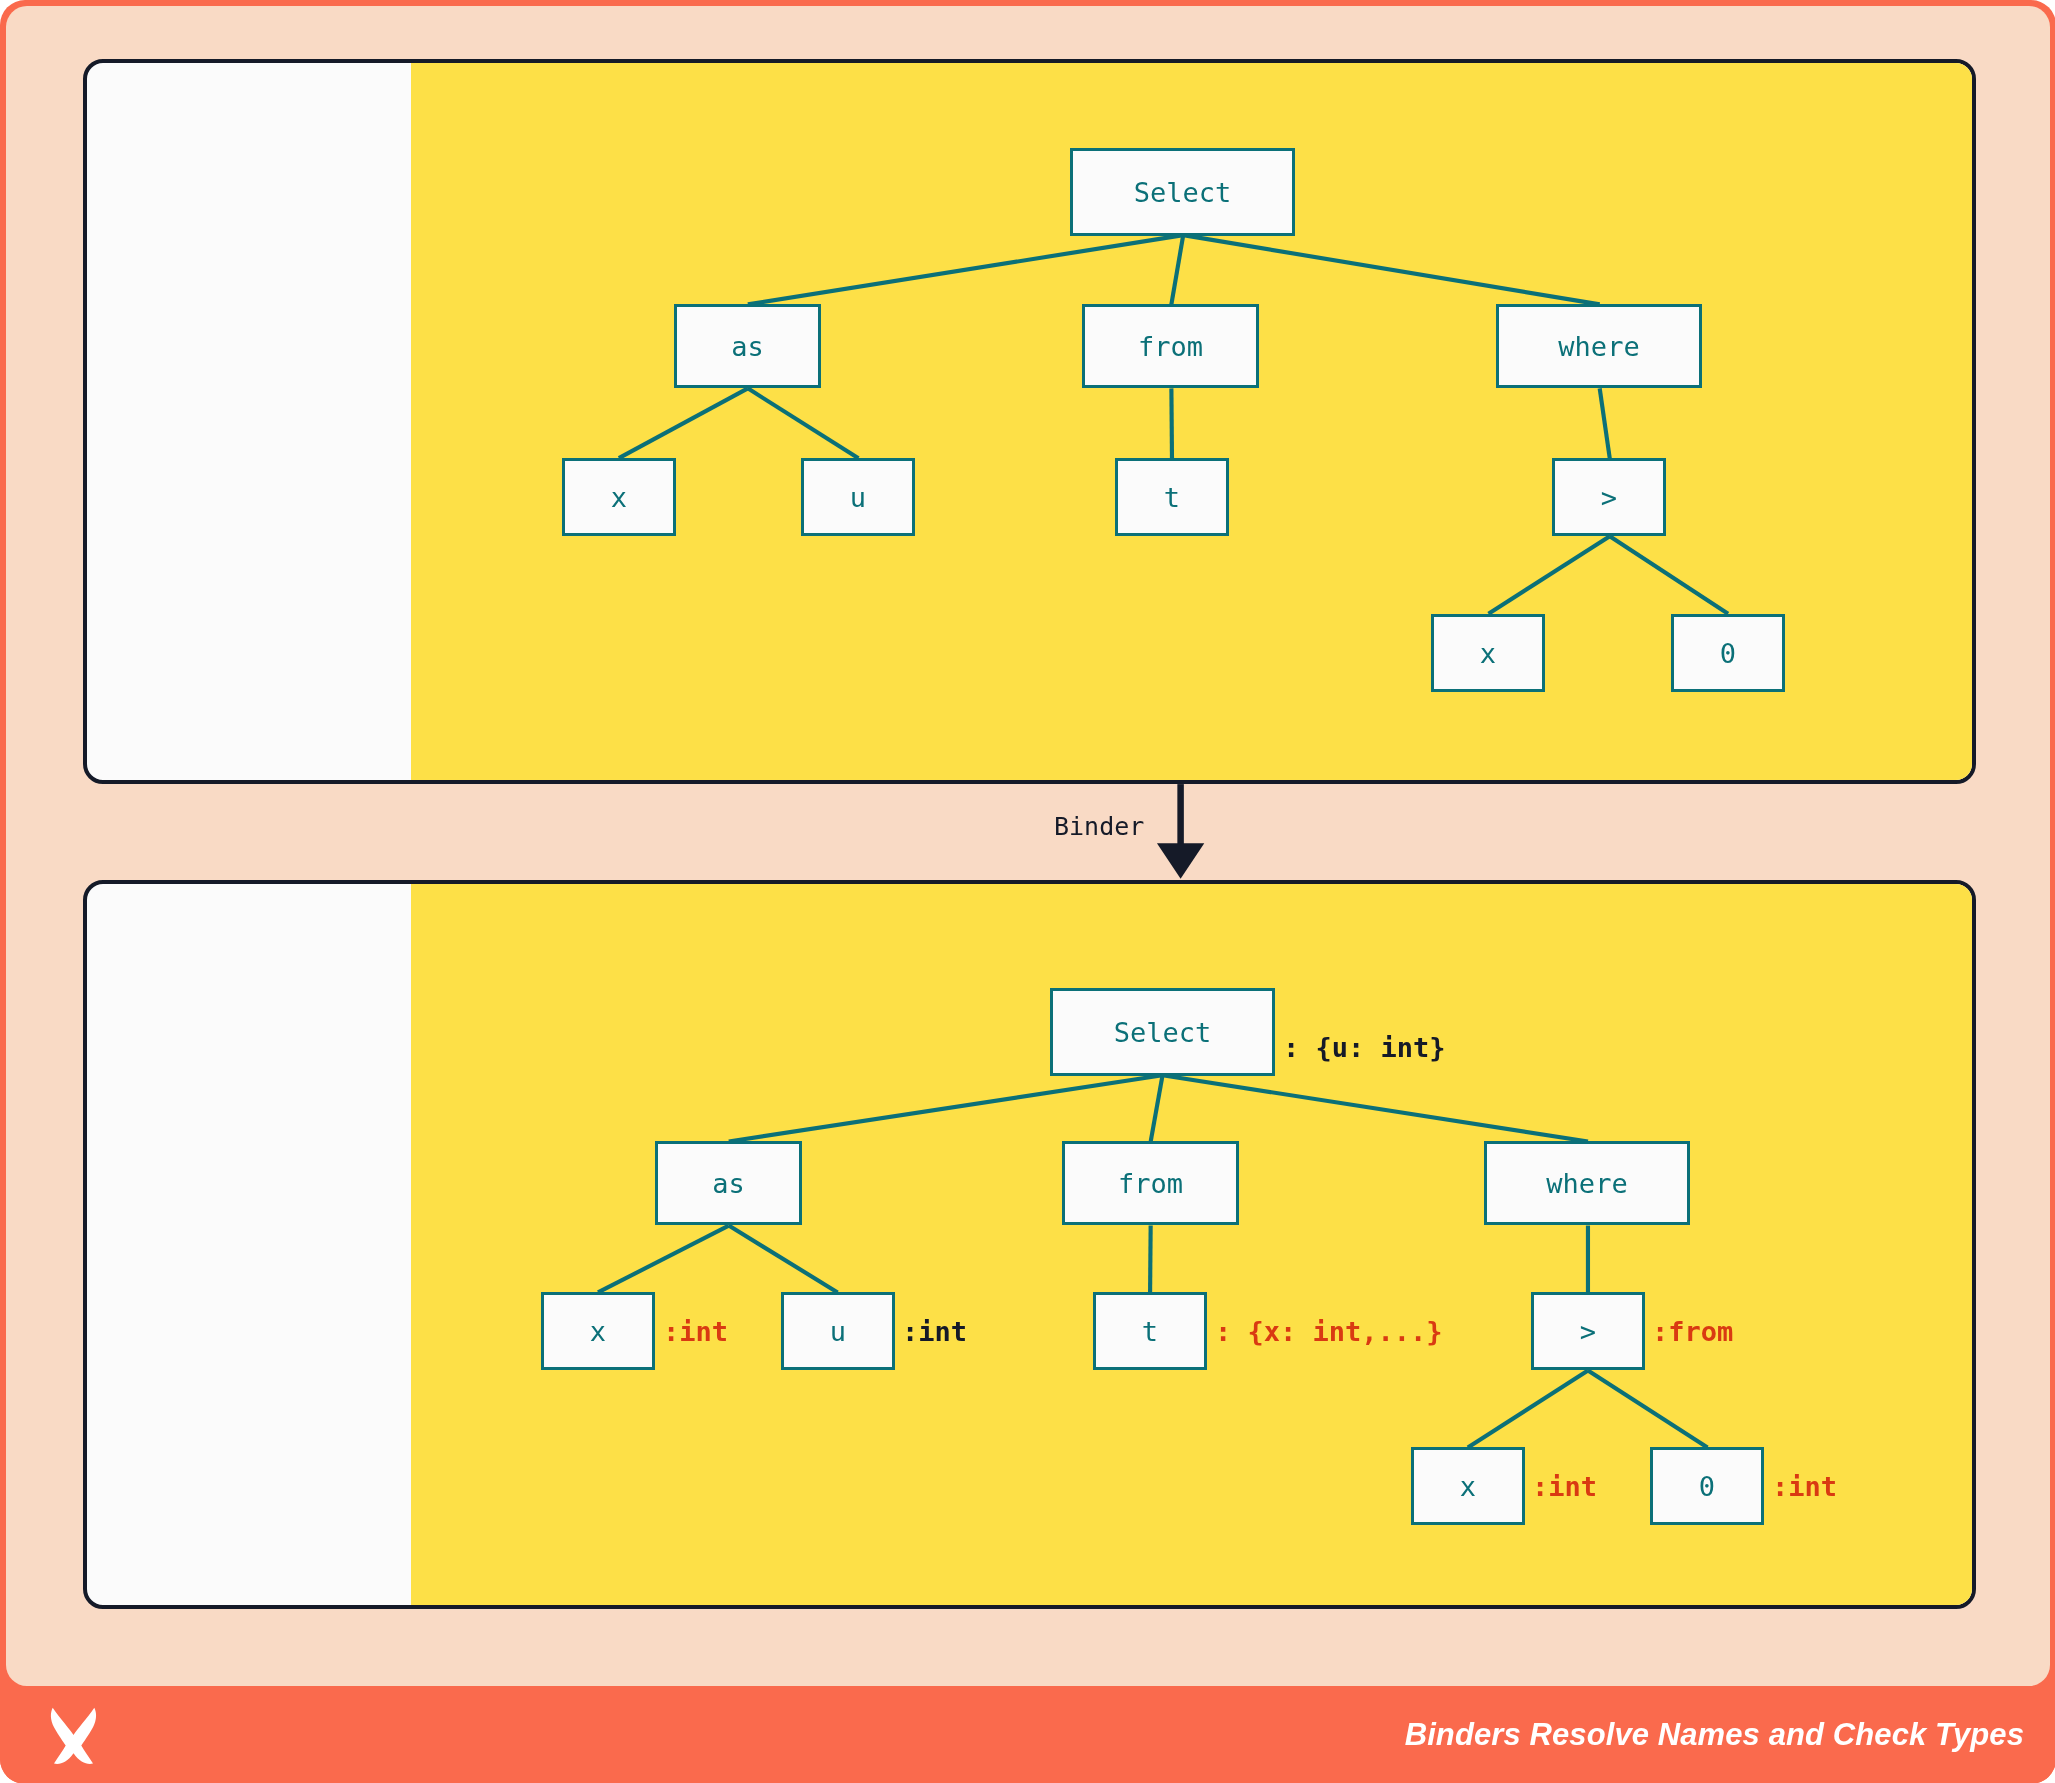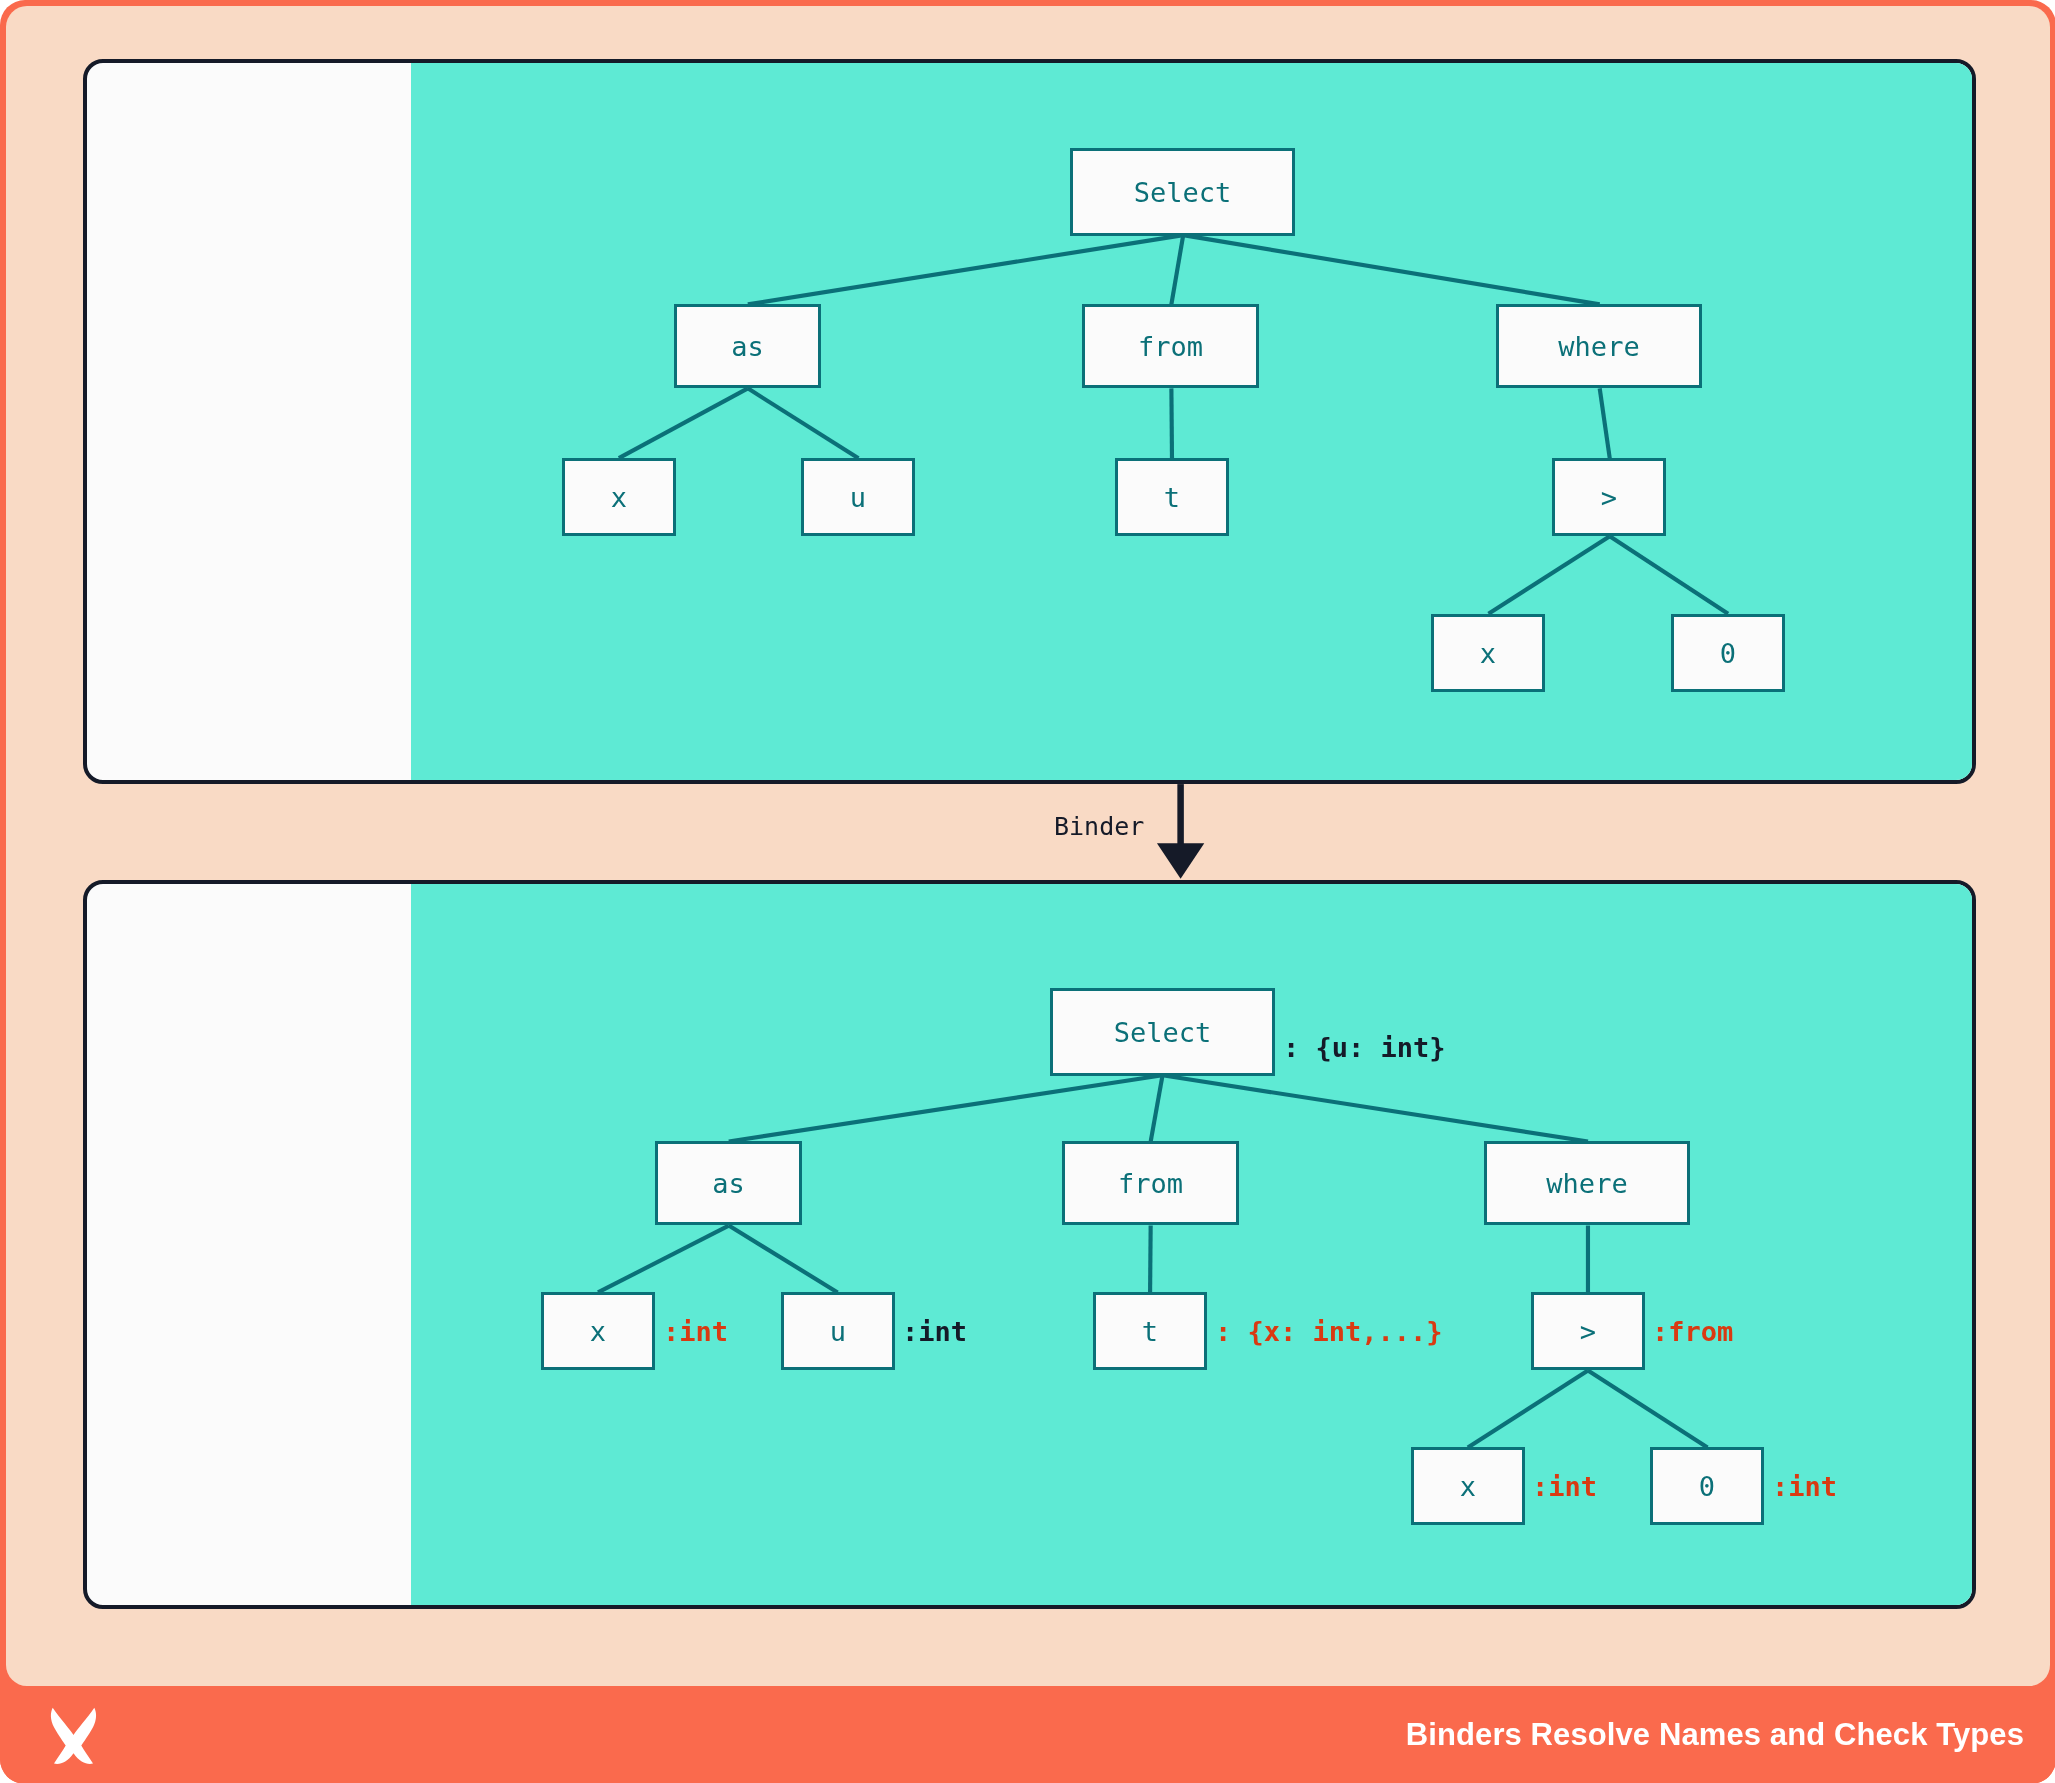--- a/index.html
+++ b/index.html
@@ -34,20 +34,21 @@
     border-radius: 21px;
   }
   
   .footer {
     position: absolute;
     left: 0; top: 1686px;
     width: 2056px; height: 98px;
     background: #fa6a4d;
     border-bottom-left-radius: 25px;
     border-bottom-right-radius: 25px;
+    font-style: italic;
   }
   .footer-title {
     position: absolute;
     right: 32px;
     top: 50%;
     transform: translateY(-50%);
     color: #ffffff;
     font-size: 31px;
     font-weight: bold;
     letter-spacing: 0.1px;
@@ -86,21 +87,21 @@
     font-size: 25px;
     font-weight: bold;
     text-align: center;
     line-height: 1.45;
     white-space: pre-line;
   }
   .panel-body {
     position: absolute;
     left: 324px; top: 0;
     right: 0; bottom: 0;
-    background: #5eead4;
+    background: #fde047;
   }
   .tree-svg {
     position: absolute;
     left: 0; top: 0;
     width: 100%;
     height: 100%;
   }
 
   
   .node {

